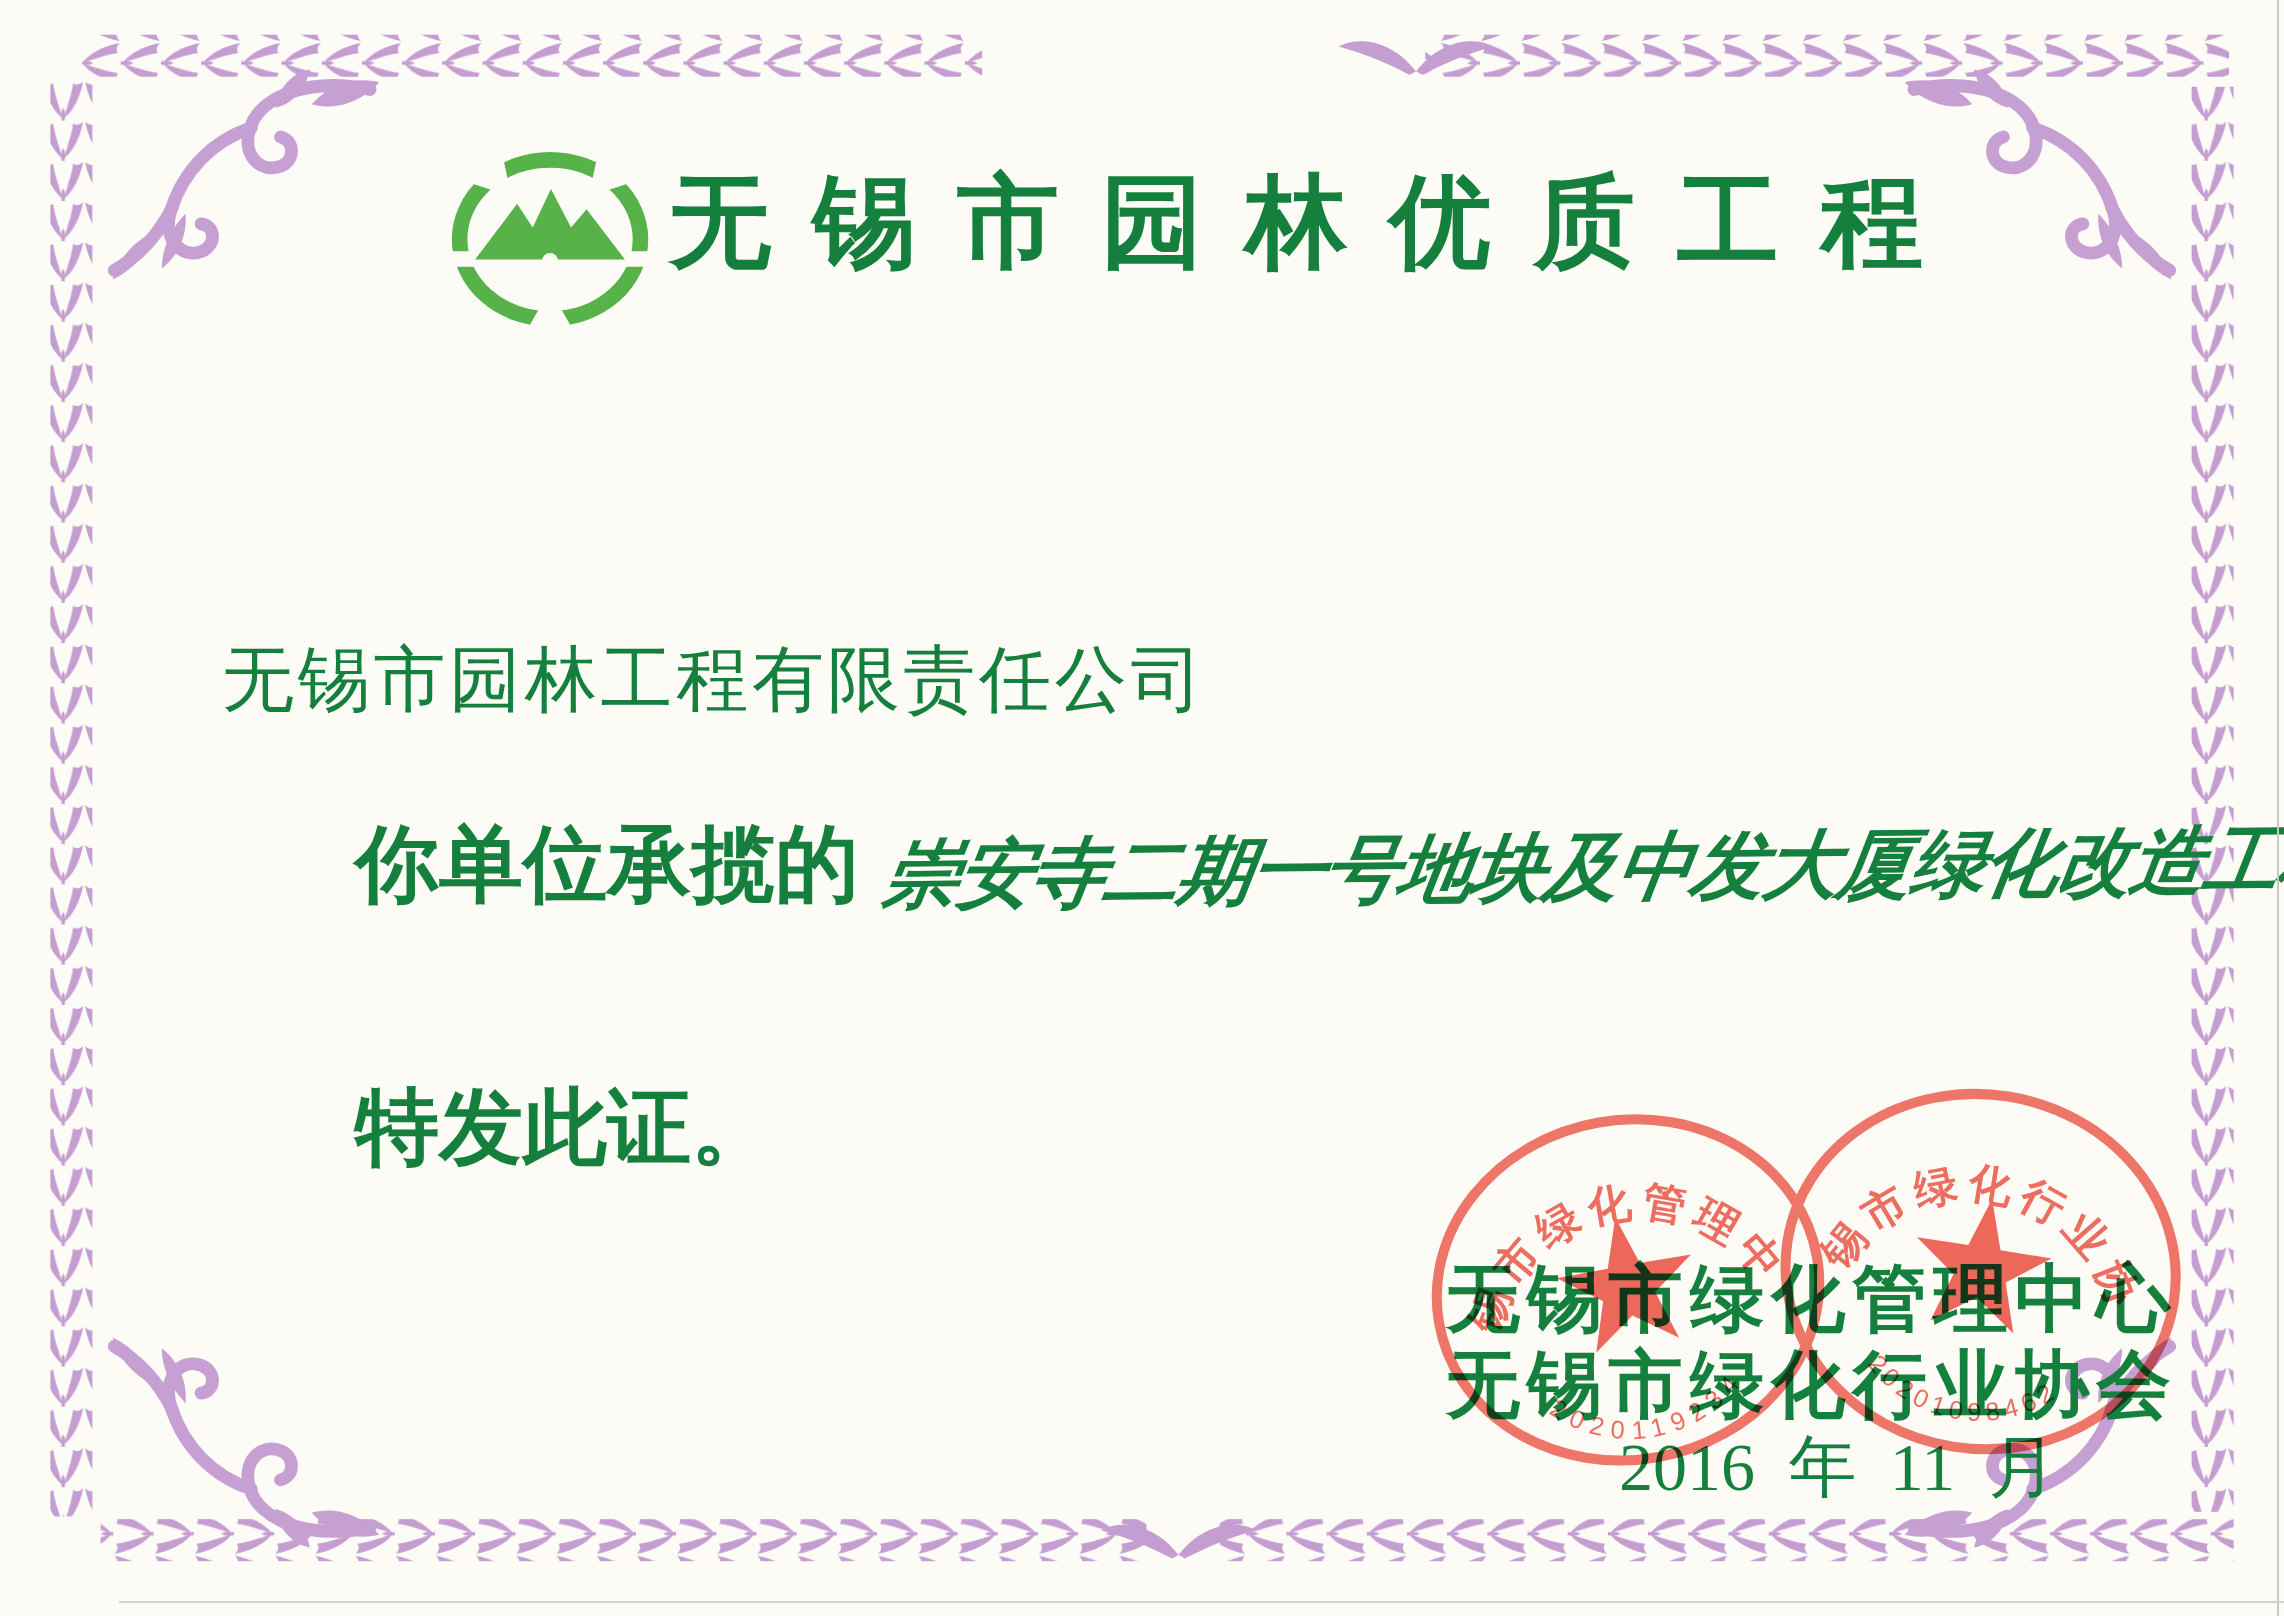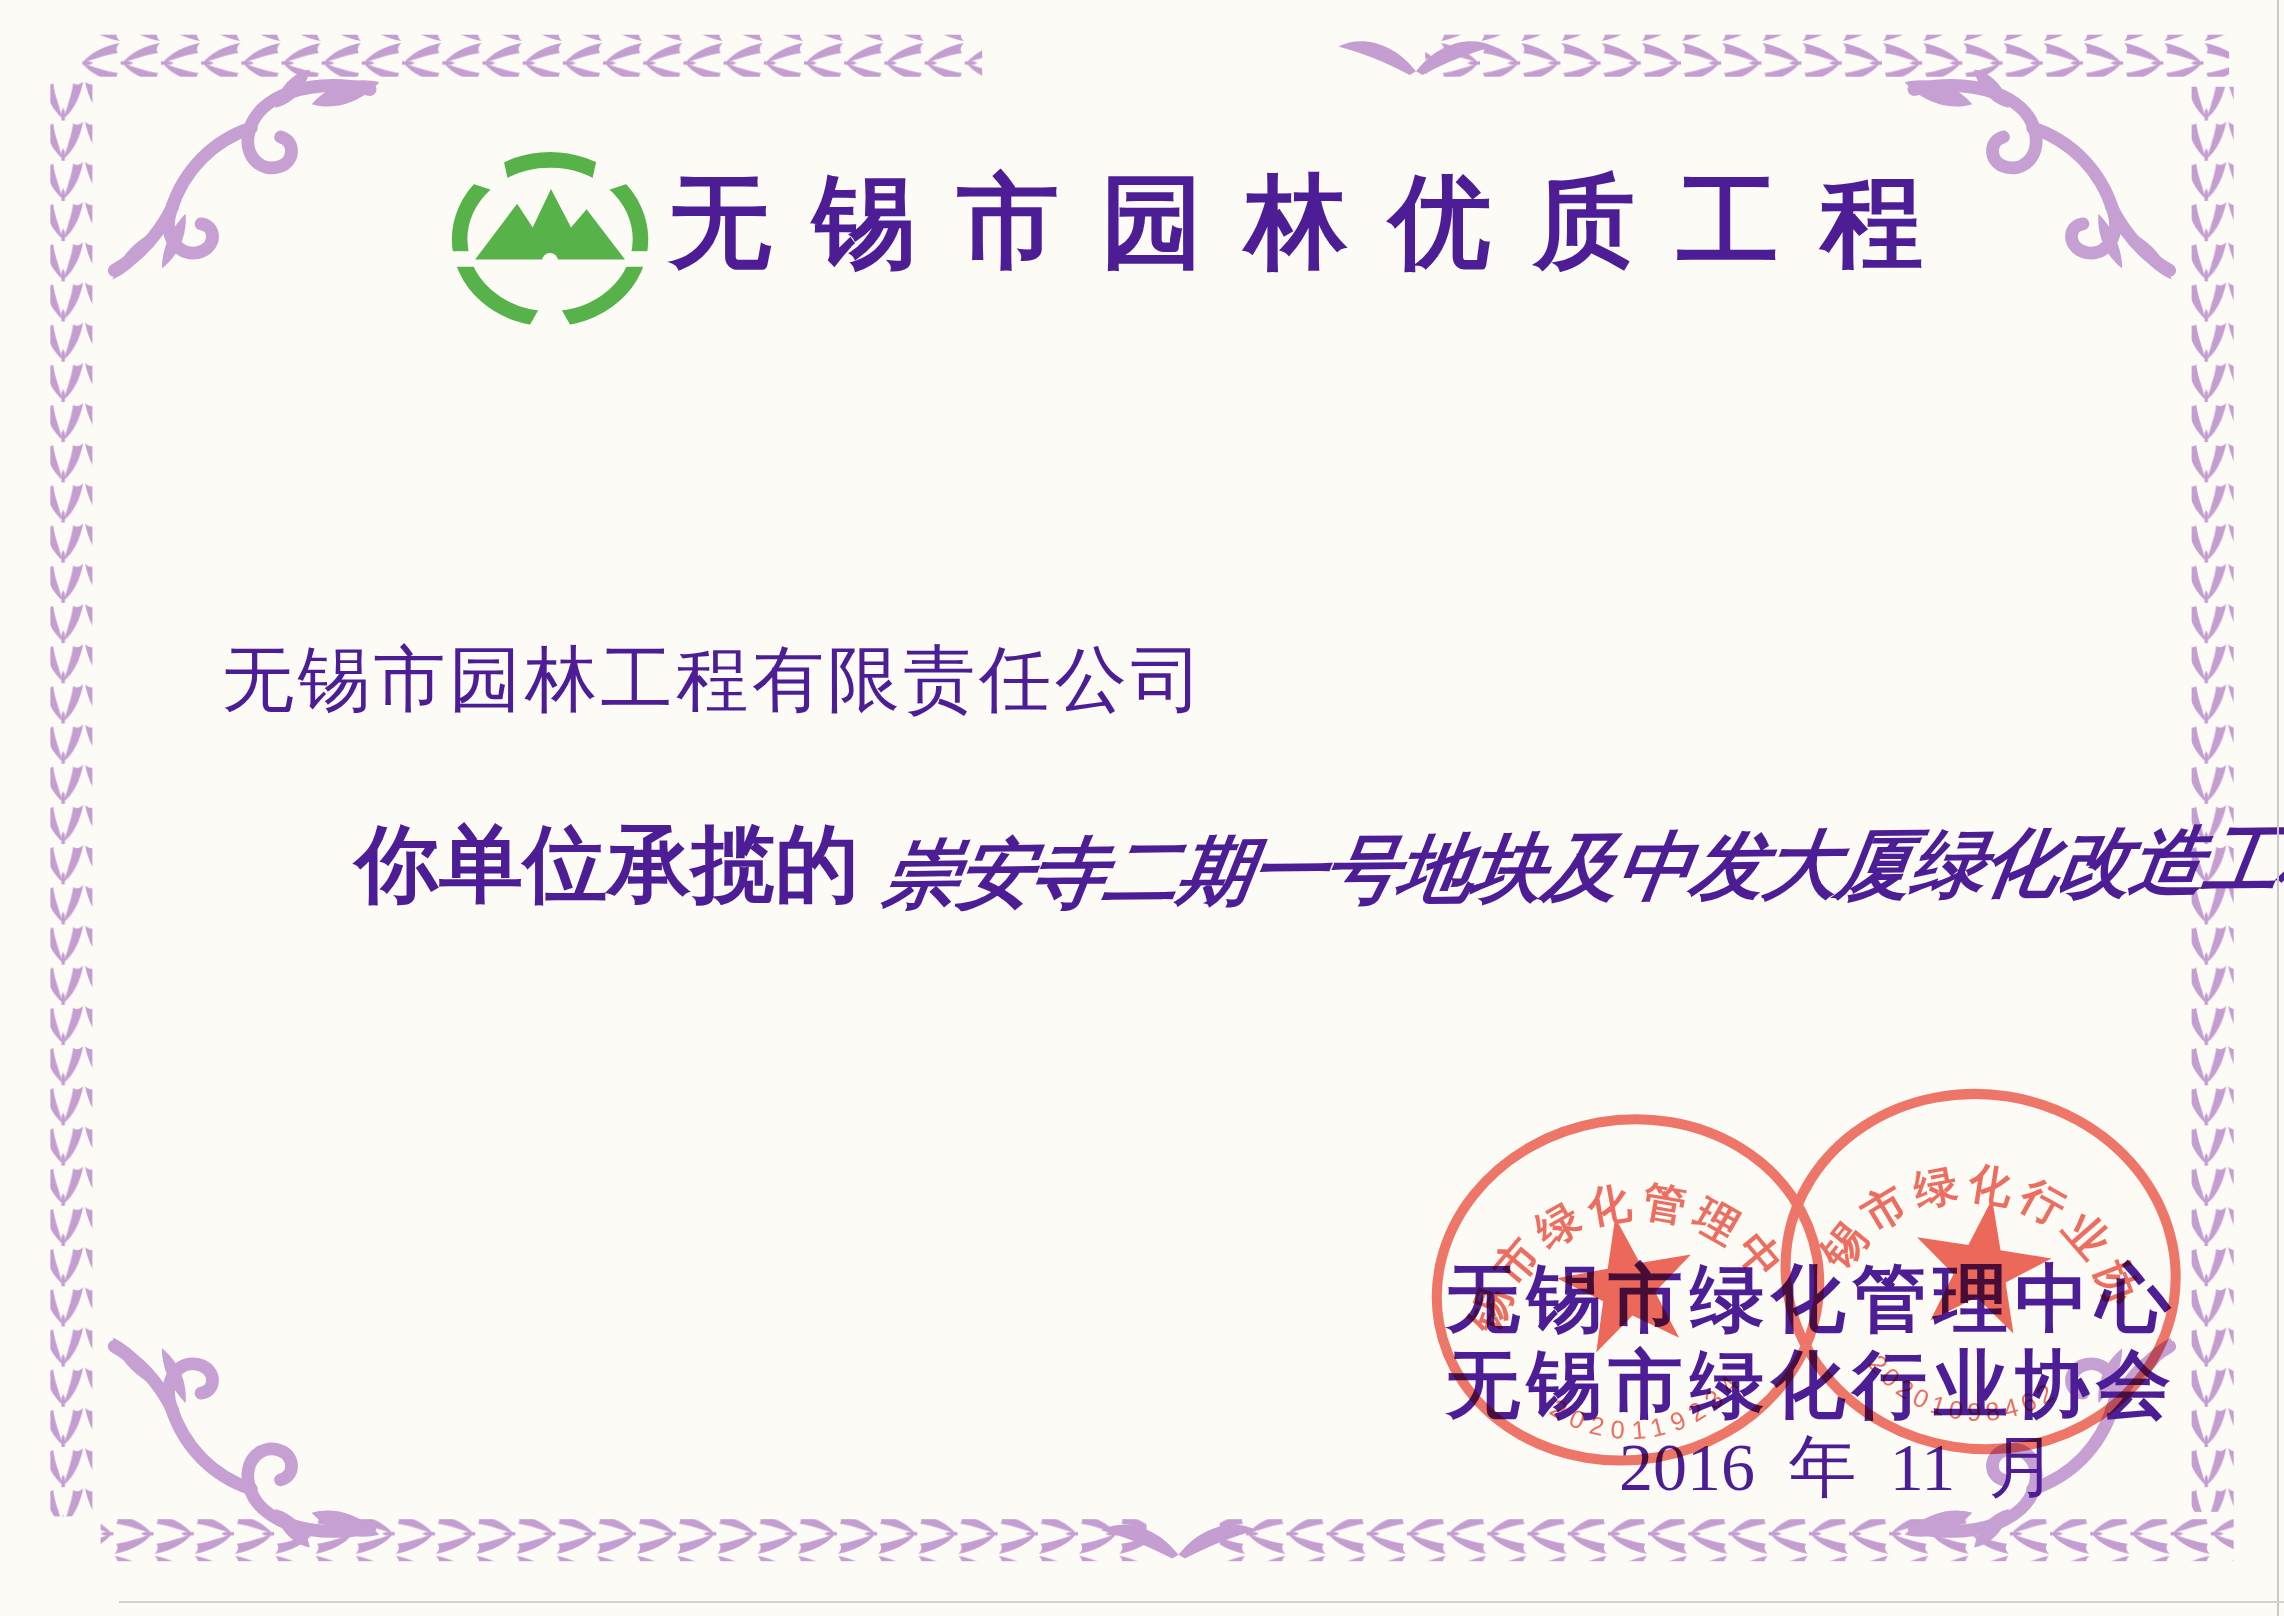--- a/index.html
+++ b/index.html
@@ -2,21 +2,21 @@
 <html style="font-size:14.6px"><head>
 <meta charset="utf-8">
 <style>
   html,body{margin:0;padding:0;background:#e8e8e8;}
   .page{
     position:relative;
     width:2284px;height:1616px;
     background:#fcfbf6;
     overflow:hidden;
     font-family:"Liberation Serif", serif;
-    color:#4c1d95;
+    color:#15803d;
   }
   .abs{position:absolute;}
   svg{display:block;}
   .deco-layer{position:absolute;left:0;top:0;z-index:1;}
   .text-layer{position:absolute;left:0;top:0;width:100%;height:100%;z-index:2;}
   .seal-layer{position:absolute;left:0;top:0;z-index:3;mix-blend-mode:multiply;opacity:.93;pointer-events:none;}
 
   .program-title{
     left:669px;top:155px;
     font-size:102px;font-weight:700;letter-spacing:42px;
@@ -140,20 +140,21 @@
     <div class="abs program-title">无锡市园林优质工程</div>
 
 
     <div class="abs recipient">无锡市园林工程有限责任公司</div>
 
     <div class="abs body-line line1">
       <span>你单位承揽的</span><span class="project">崇安寺二期一号地块及中发大厦绿化改造工程</span>
     </div>
 
 
+    <div class="abs body-line line3">特发此证。</div>
 
     <div class="abs issuer issuer1">无锡市绿化管理中心</div>
 
     <div class="abs issuer issuer2">无锡市绿化行业协会</div>
 
     <div class="abs date">2016 年 11 月</div>
   </div>
 
   <svg class="seal-layer" width="2284" height="1616" viewBox="0 0 2500 1769" xmlns="http://www.w3.org/2000/svg" xmlns:xlink="http://www.w3.org/1999/xlink">
     <defs>

